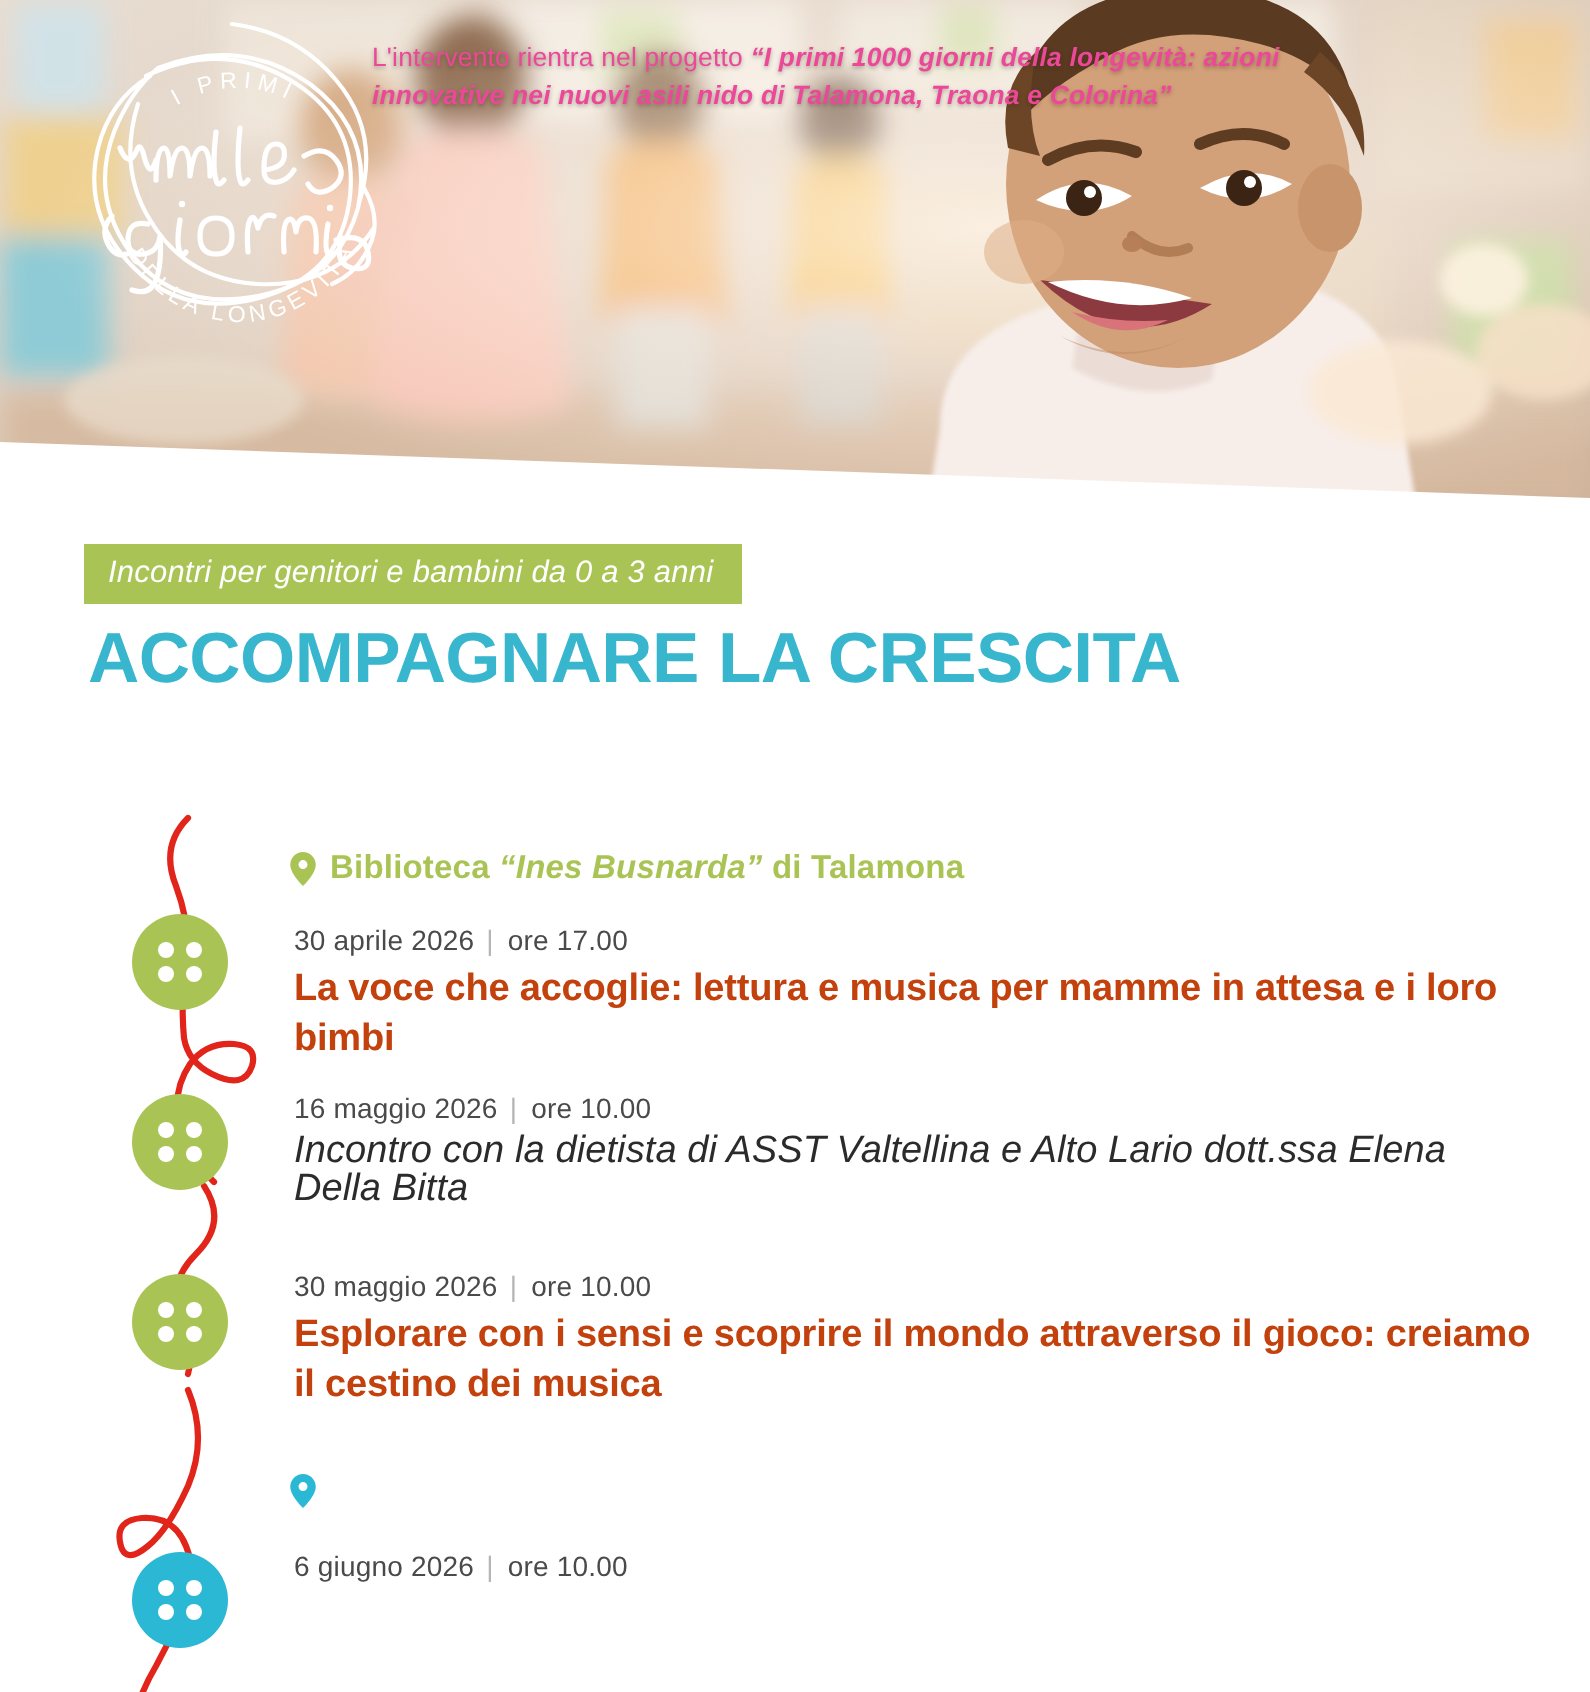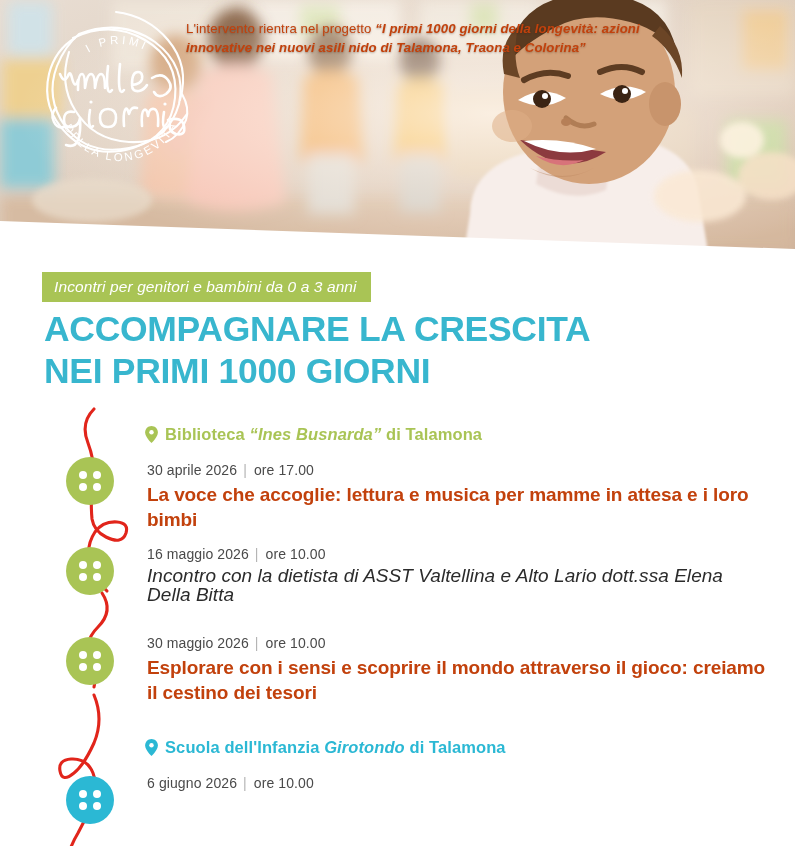--- a/index.html
+++ b/index.html
@@ -21,21 +21,21 @@
   }
   .hero-wedge svg{display:block;width:795px;height:252px;}
 
   
   .logo{position:absolute;left:34px;top:8px;width:166px;height:162px;}
   .logo svg{display:block;width:166px;height:162px;}
 
   
   .hero-caption{
     position:absolute;left:186px;top:20px;width:470px;
-    color:#c2410c;font-size:13.2px;line-height:18.5px;
+    color:#ec4899;font-size:13.2px;line-height:18.5px;
     letter-spacing:.1px;
     text-shadow:0 1px 2px rgba(60,35,20,.35);
   }
   .hero-caption .lead{font-weight:400;}
   .hero-caption .proj{font-weight:700;font-style:italic;}
 
   
   .content{position:absolute;left:0;top:252px;width:795px;}
 
   .badge{
@@ -276,21 +276,20 @@
       <span class="lead">L'intervento rientra nel progetto </span><span class="proj">“I primi 1000 giorni della longevità: azioni innovative nei nuovi asili nido di Talamona, Traona e Colorina”</span>
     </div>
   </div>
 
   <div class="content">
 
     <div class="badge">Incontri per genitori e bambini da 0 a 3 anni</div>
 
     <div class="title">
       <span class="l1">ACCOMPAGNARE LA CRESCITA</span>
-      <span class="l2">NEI PRIMI 1000 GIORNI</span>
     </div>
 
     <div class="timeline">
       <div class="thread">
         <svg width="90" height="450" viewBox="0 0 90 450" aria-hidden="true">
           <g fill="none" stroke="#e1251b" stroke-width="3.1" stroke-linecap="round">
 
             <path d="M44 2 q-14 14 -6 34 q6 16 6 32"></path>
 
             <path d="M44 68 q-4 22 -2 44 q2 12 14 18 q16 8 20 -4 q3 -10 -9 -11 q-14 -1 -22 10 q-8 12 -6 26"></path>
@@ -354,30 +353,29 @@
       <div class="ev-title">La voce che accoglie: lettura e musica per mamme in attesa e i loro bimbi</div>
     </div>
 
     <div class="col ev" style="top:291px;">
       <div class="ev-meta"><span>16 maggio 2026</span><span class="sep">|</span><span>ore 10.00</span></div>
       <div class="ev-sub">Incontro con la dietista di ASST Valtellina e Alto Lario dott.ssa Elena Della Bitta</div>
     </div>
 
     <div class="col ev" style="top:380px;">
       <div class="ev-meta"><span>30 maggio 2026</span><span class="sep">|</span><span>ore 10.00</span></div>
-      <div class="ev-title">Esplorare con i sensi e scoprire il mondo attraverso il gioco: creiamo il cestino dei tesori</div>
+      <div class="ev-title">Esplorare con i sensi e scoprire il mondo attraverso il gioco: creiamo il cestino dei musica</div>
     </div>
 
     <div class="col" style="top:485px;">
       <div class="venue teal">
         <svg class="pin" viewBox="0 0 12 16" aria-hidden="true">
           <path d="M6 0C2.7 0 0 2.7 0 6c0 4.3 6 10 6 10s6-5.7 6-10c0-3.3-2.7-6-6-6z" fill="#2bb8d4"></path>
           <circle cx="6" cy="5.9" r="2.1" fill="#ffffff"></circle>
         </svg>
-        <span class="nm"><span>Scuola dell'Infanzia </span><em>Girotondo</em><span> di Talamona</span></span>
       </div>
     </div>
 
     <div class="col ev" style="top:520px;">
       <div class="ev-meta"><span>6 giugno 2026</span><span class="sep">|</span><span>ore 10.00</span></div>
     </div>
 
   </div>
 </div>
 

